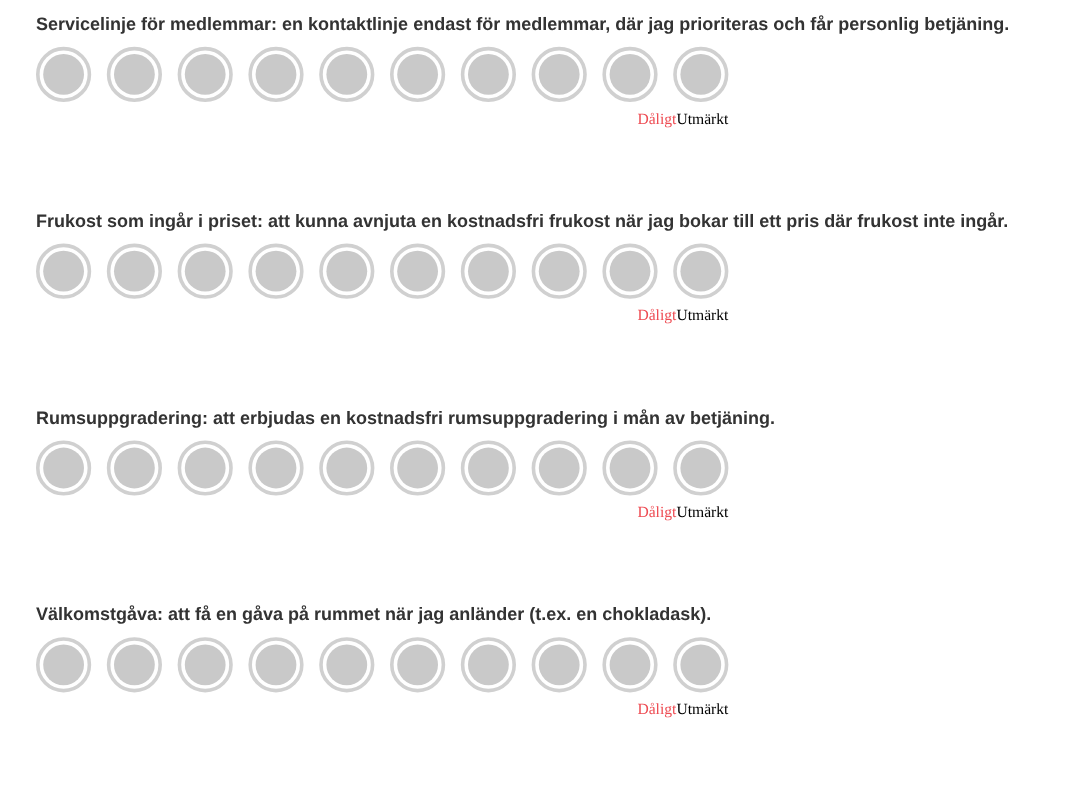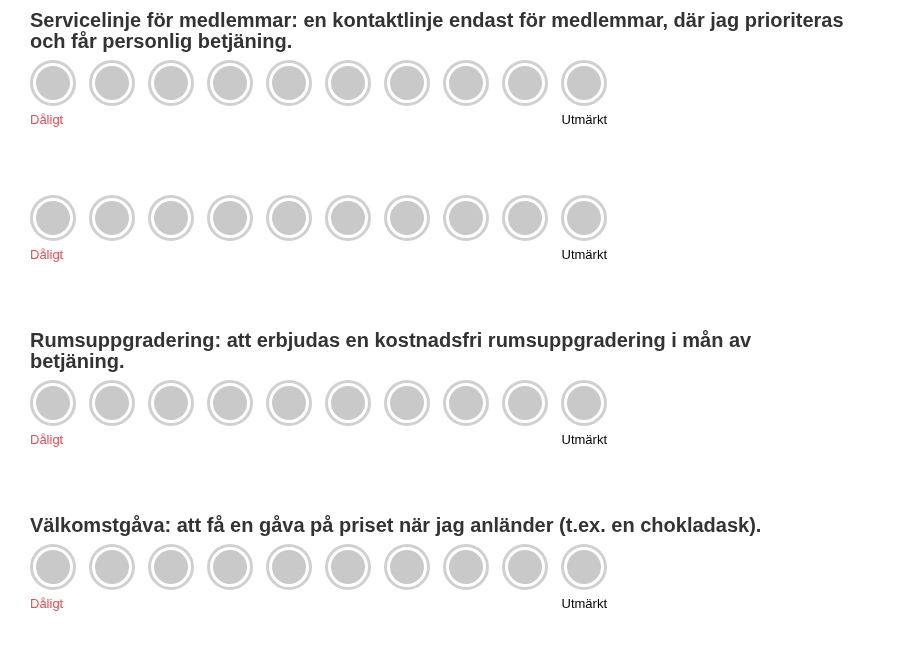--- a/index.html
+++ b/index.html
@@ -13,21 +13,21 @@
     height: 662px;
     box-sizing: border-box;
     padding: 10px 30px 0 30px;
     background: #ffffff;
     overflow: hidden;
   }
   .question {
     margin-bottom: 68px;
   }
   .question-title {
-    font-size: 20px;
+    font-size: 15px;
     line-height: 21px;
     font-weight: bold;
     color: #333333;
     max-width: 820px;
     margin: 0 0 8px 0;
   }
   .options {
     display: flex;
     gap: 13px;
   }
@@ -45,24 +45,25 @@
   }
   .option-fill {
     width: 34px;
     height: 34px;
     border-radius: 50%;
     background: #c9c9c9;
   }
   .scale-labels {
     width: 577px;
     display: flex;
-    justify-content: space-between;
+    justify-content: flex-end;
     margin-top: 6px;
     font-size: 13px;
     line-height: 15px;
+    font-family: Liberation Serif, serif;
   }
   .min-label { color: #ee4b52; }
   .max-label { color: #000000; }
 </style>
 </head>
 <body>
 
 <div class="page">
 
   <div class="question">
@@ -99,20 +100,21 @@
           <div class="option-fill"></div>
         </div>
       </div>
     <div class="scale-labels">
       <span class="min-label">Dåligt</span>
       <span class="max-label">Utmärkt</span>
     </div>
   </div>
 
   <div class="question">
+    <p class="question-title">Frukost som ingår i priset: att kunna avnjuta en kostnadsfri frukost när jag bokar till ett pris där frukost inte ingår.</p>
     <div class="options">
         <div class="option">
           <div class="option-fill"></div>
         </div>
         <div class="option">
           <div class="option-fill"></div>
         </div>
         <div class="option">
           <div class="option-fill"></div>
         </div>
@@ -178,21 +180,21 @@
           <div class="option-fill"></div>
         </div>
       </div>
     <div class="scale-labels">
       <span class="min-label">Dåligt</span>
       <span class="max-label">Utmärkt</span>
     </div>
   </div>
 
   <div class="question">
-    <p class="question-title">Välkomstgåva: att få en gåva på priset när jag anländer (t.ex. en chokladask).</p>
+    <p class="question-title">Välkomstgåva: att få en gåva på rummet när jag anländer (t.ex. en chokladask).</p>
     <div class="options">
         <div class="option">
           <div class="option-fill"></div>
         </div>
         <div class="option">
           <div class="option-fill"></div>
         </div>
         <div class="option">
           <div class="option-fill"></div>
         </div>

